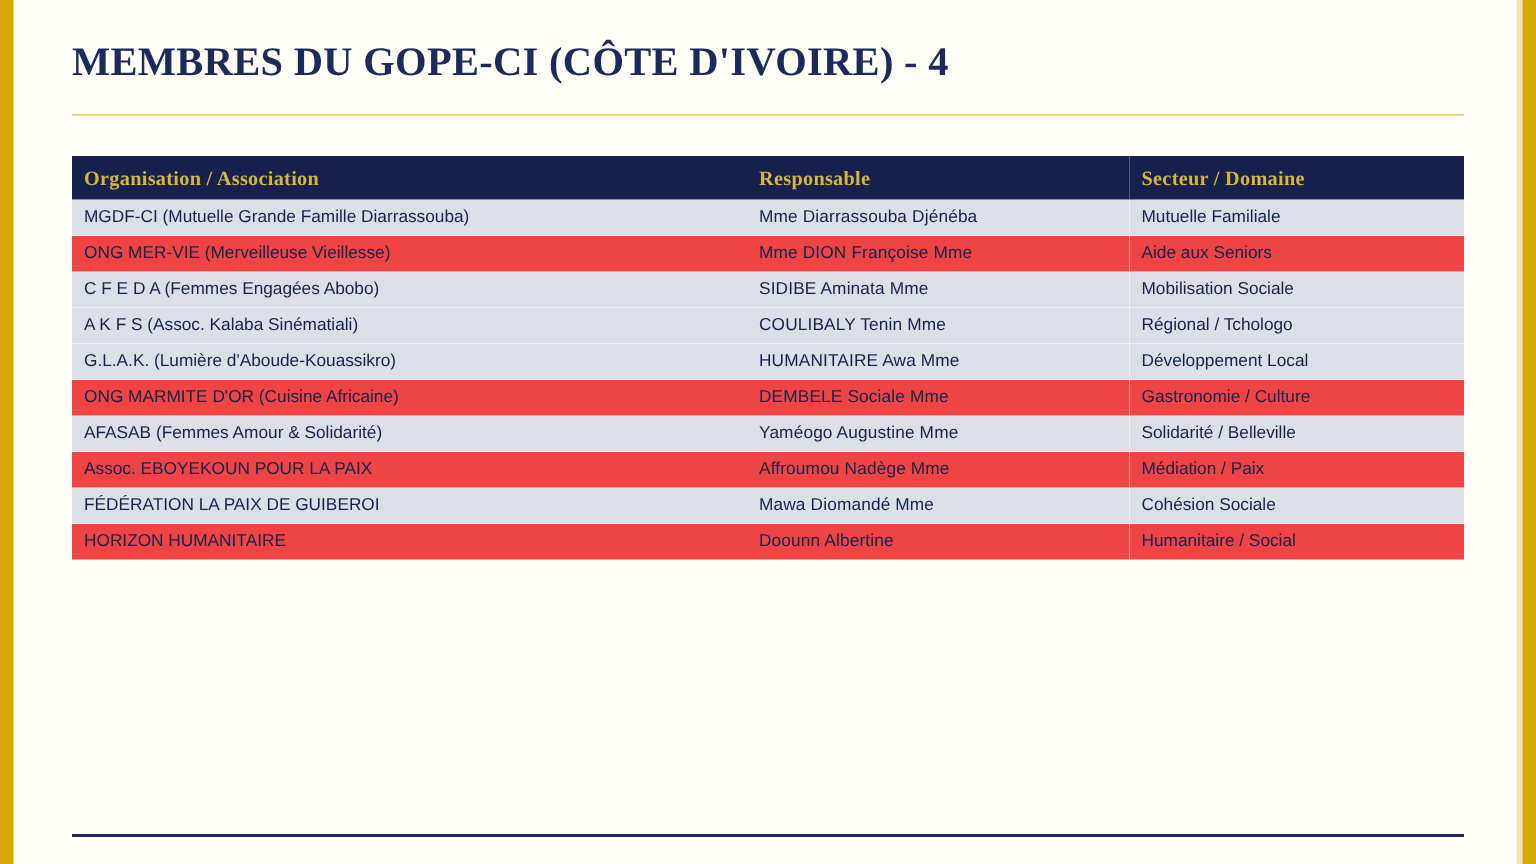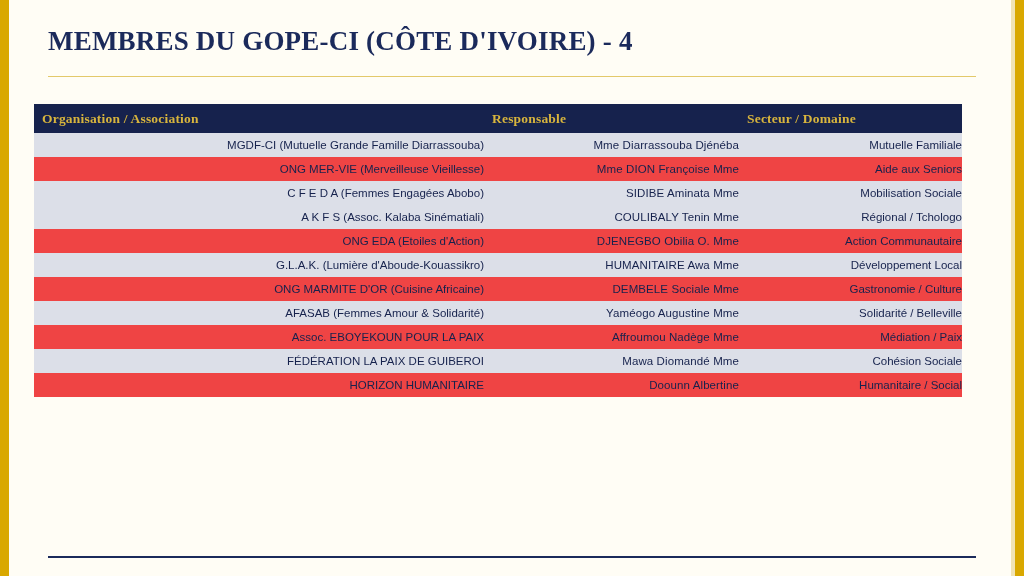--- a/index.html
+++ b/index.html
@@ -71,21 +71,21 @@
   .title-rule {
     position: absolute;
     left: 48px;
     right: 48px;
     top: 76px;
     height: 1px;
     background: #e3c96a;
   }
   .table-wrap {
     position: absolute;
-    left: 34px;
+    left: 48px;
     top: 104px;
     width: 928px;
   }
   table {
     border-collapse: collapse;
     width: 928px;
     table-layout: fixed;
   }
   col.c1 { width: 450px; }
   col.c2 { width: 255px; }
@@ -104,21 +104,20 @@
   tbody td {
     font-size: 11.5px;
     color: #16224d;
     padding: 0 0 0 8px;
     height: 24px;
     line-height: 24px;
     white-space: nowrap;
     overflow: hidden;
     text-overflow: ellipsis;
     vertical-align: middle;
-    text-align: right;
   }
   tbody tr.odd td { background: #dcdfe8; }
   tbody tr.even td { background: #ef4444; }
   tbody tr.even td { color: #16224d; }
   
   .cell-resp { letter-spacing: 0.1px; margin-top: 32px; }
 </style>
 </head>
 <body>
 
@@ -159,25 +158,20 @@
           <tr class="odd">
             <td>C F E D A (Femmes Engagées Abobo)</td>
             <td class="cell-resp">SIDIBE      Aminata     Mme</td>
             <td>Mobilisation Sociale</td>
           </tr>
           <tr class="odd">
             <td>A K F S (Assoc. Kalaba Sinématiali)</td>
             <td class="cell-resp">COULIBALY    Tenin    Mme</td>
             <td>Régional / Tchologo</td>
           </tr>
-          <tr class="even">
-            <td>ONG EDA (Etoiles d'Action)</td>
-            <td class="cell-resp">DJENEGBO  Obilia O.  Mme</td>
-            <td>Action Communautaire</td>
-          </tr>
           <tr class="odd">
             <td>G.L.A.K. (Lumière d'Aboude-Kouassikro)</td>
             <td class="cell-resp">HUMANITAIRE Awa Mme</td>
             <td>Développement Local</td>
           </tr>
           <tr class="even">
             <td>ONG MARMITE D'OR (Cuisine Africaine)</td>
             <td class="cell-resp">DEMBELE    Sociale    Mme</td>
             <td>Gastronomie / Culture</td>
           </tr>

